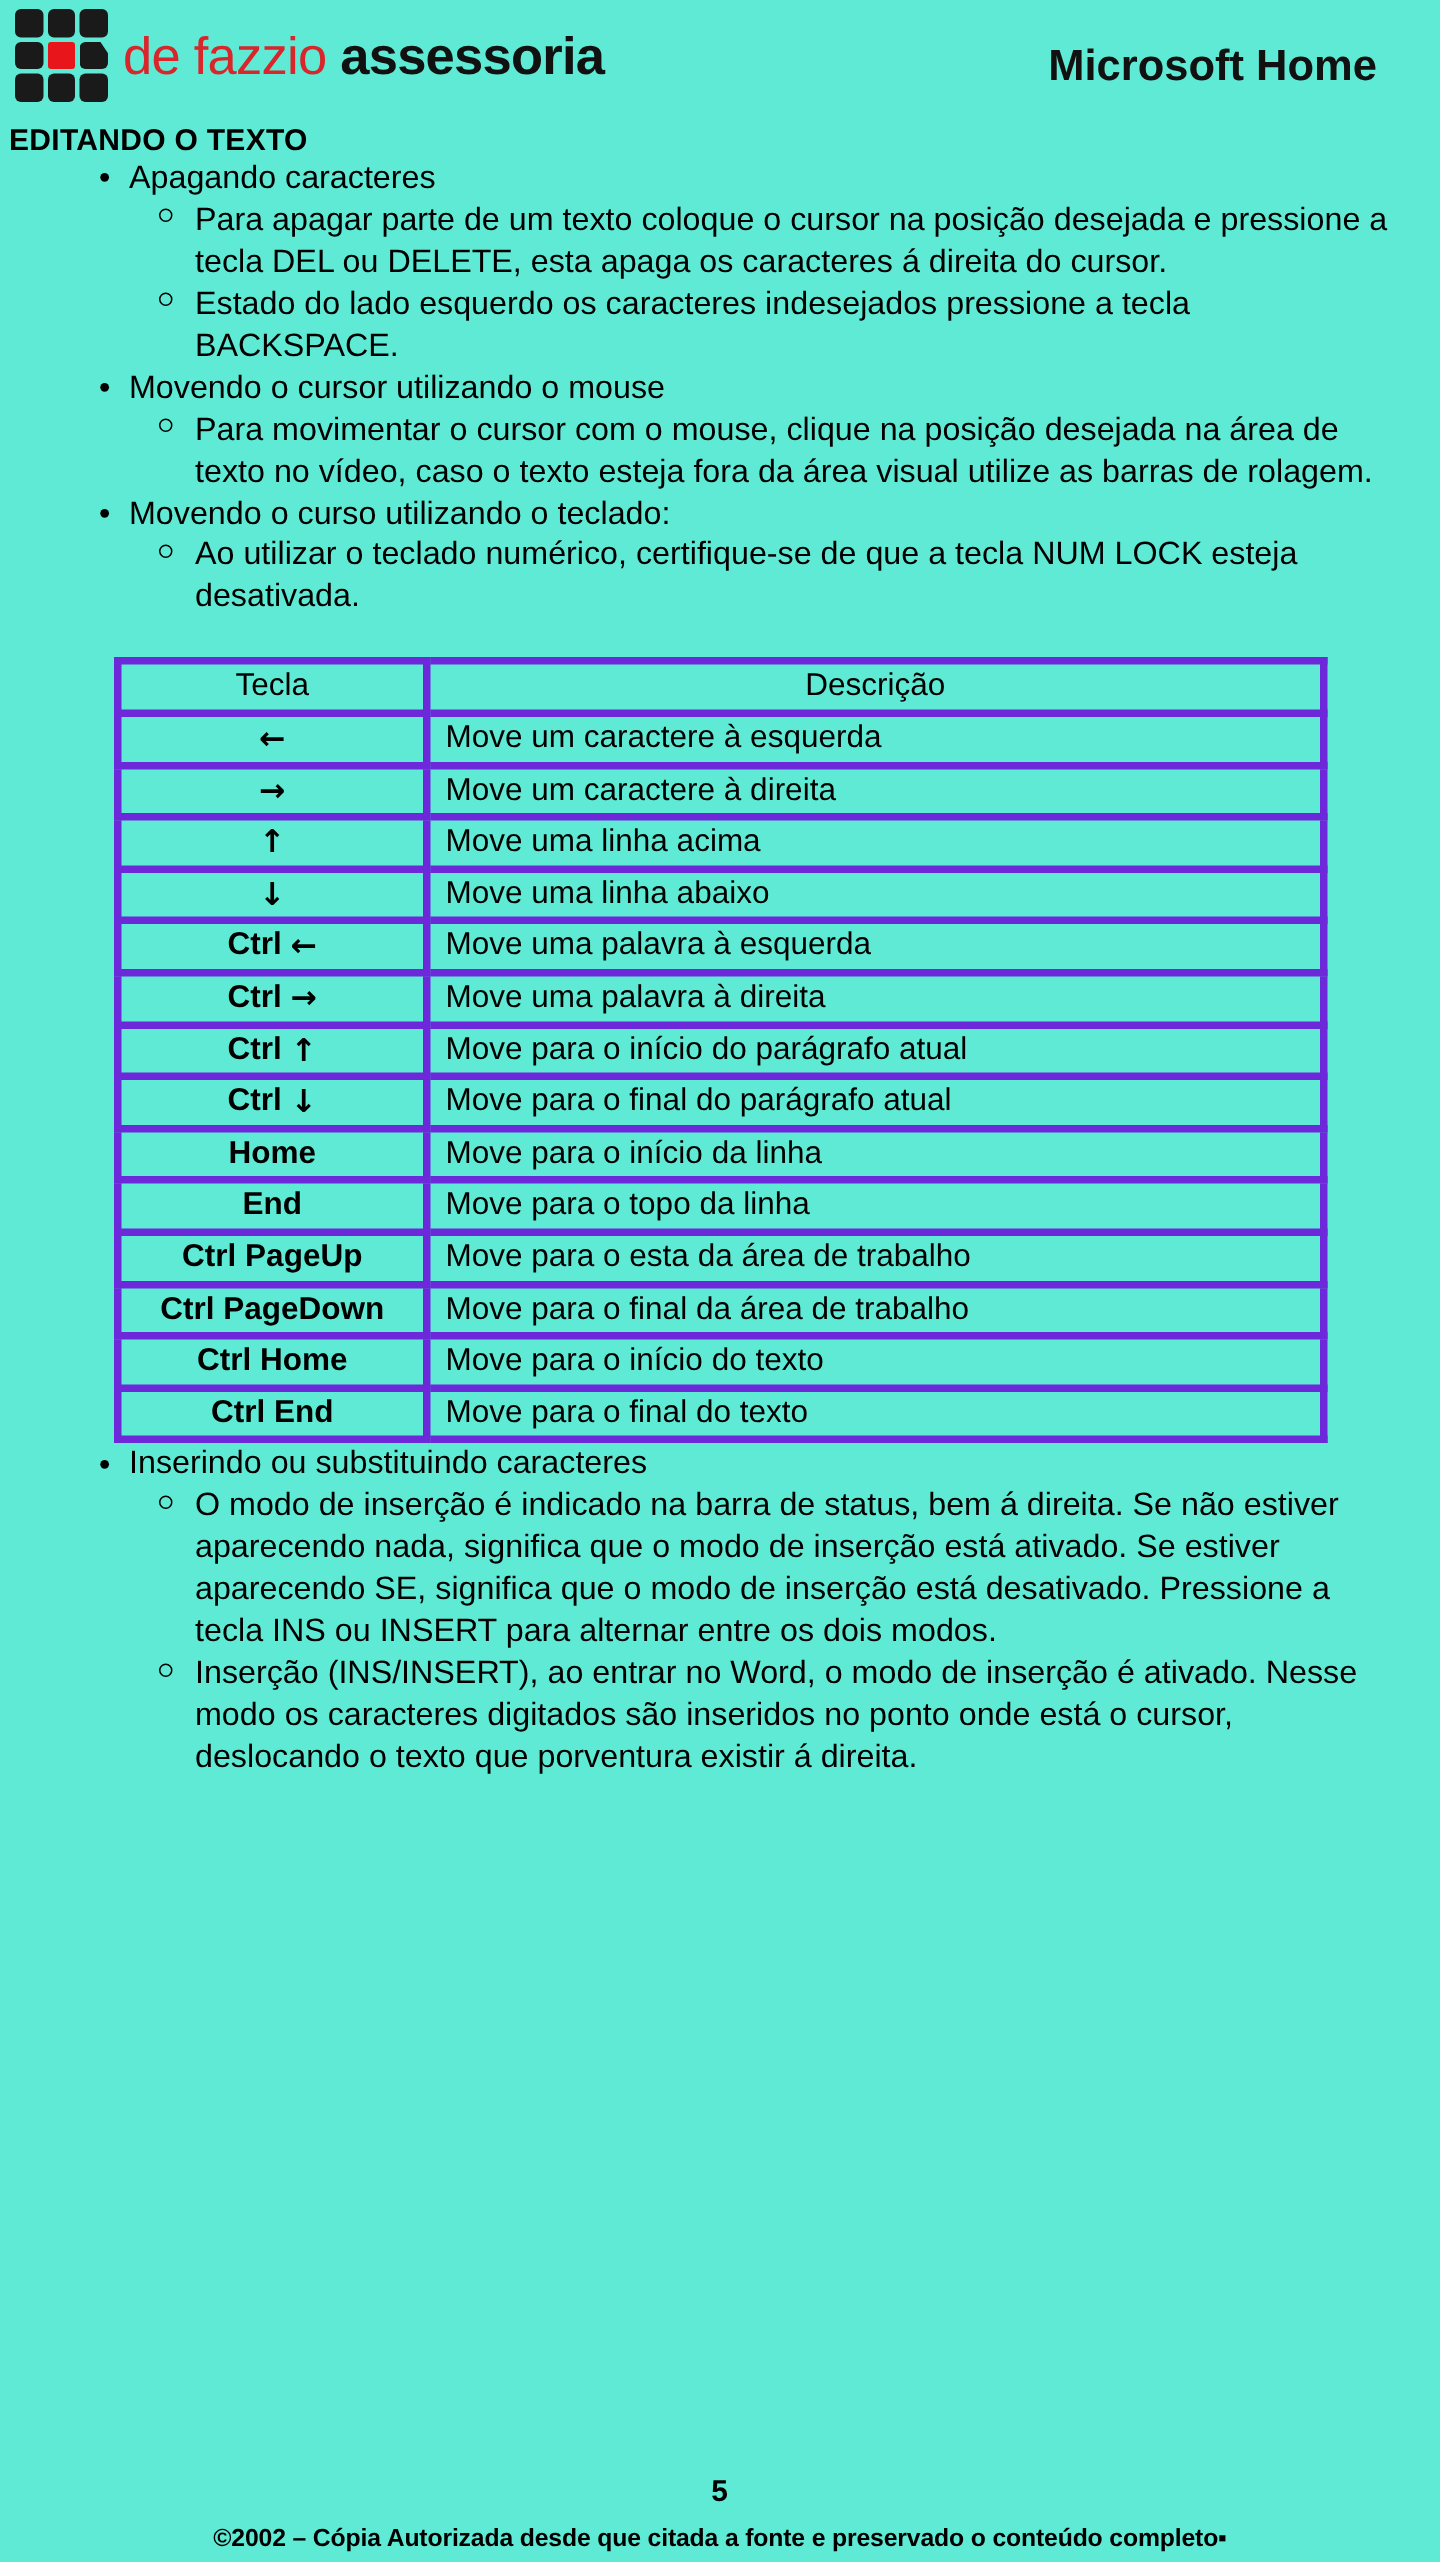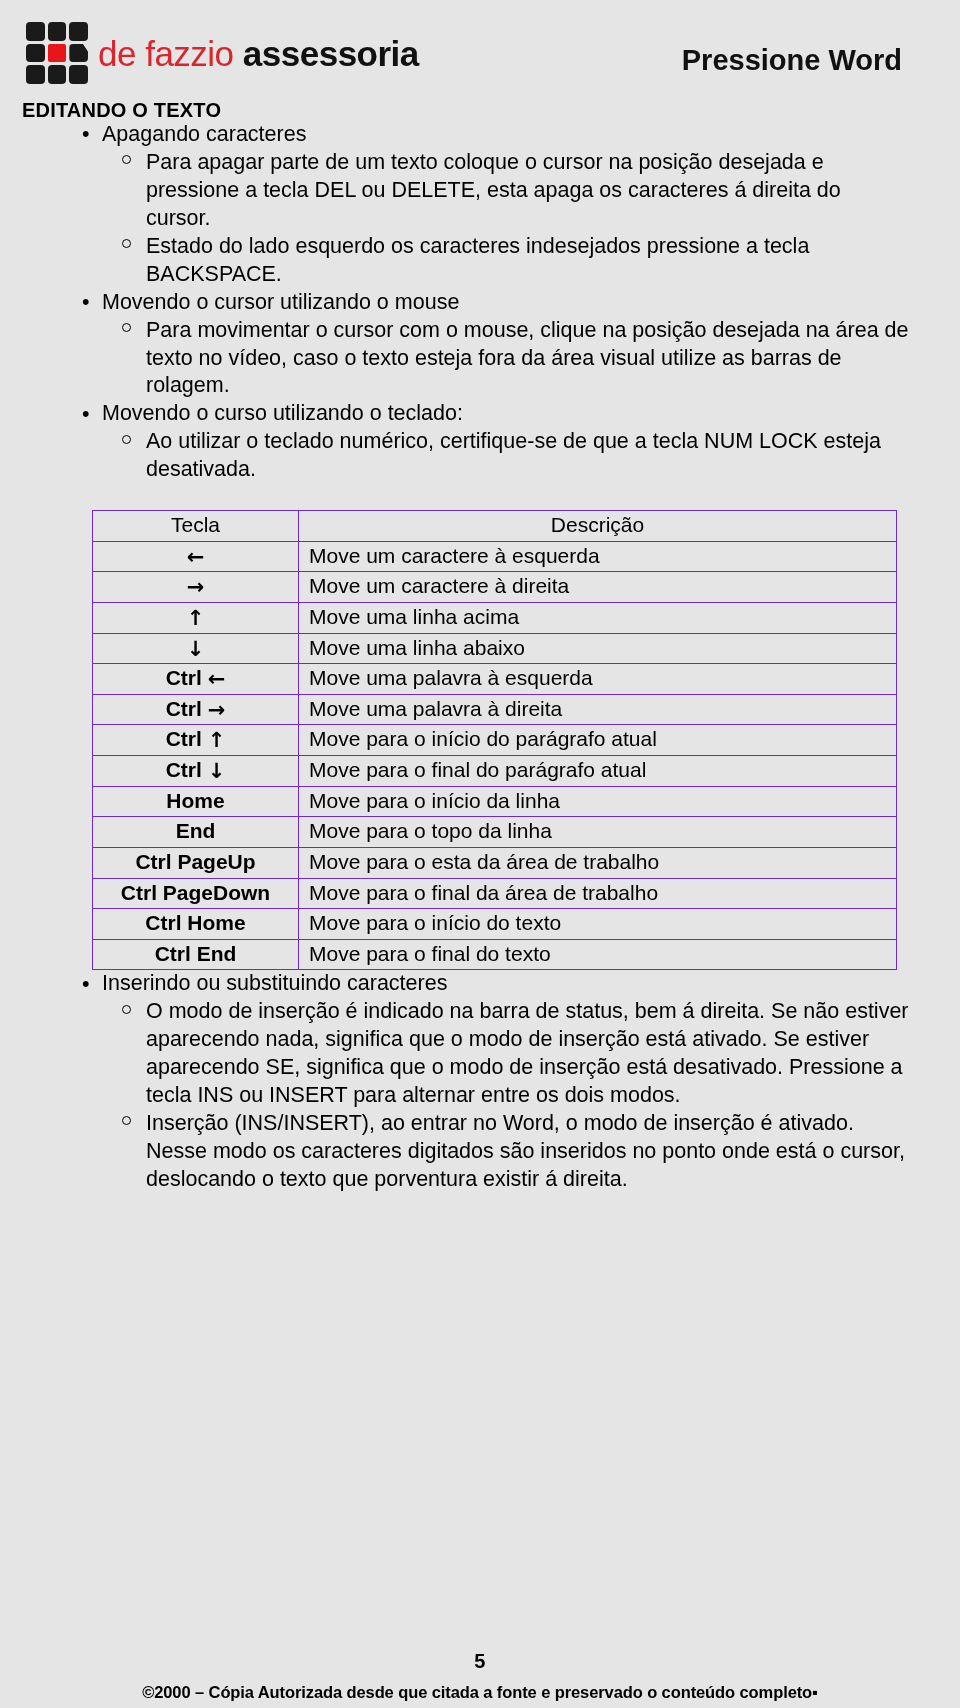--- a/index.html
+++ b/index.html
@@ -11,23 +11,23 @@
   body {
     font-family: "Liberation Sans", sans-serif;
     color: #000000;
     -webkit-font-smoothing: antialiased;
   }
   .page {
     position: relative;
     width: 960px;
     min-height: 1708px;
     margin: 0 auto;
-    background: #e5e5e5;
+    background: #5eead4;
     box-sizing: border-box;
-    padding: 16px;
+    padding: 0;
     overflow: hidden;
   }
 
   
   .header {
     position: relative;
     height: 78px;
     padding: 6px 18px 0 6px;
     display: flex;
     align-items: flex-start;
@@ -152,21 +152,21 @@
   }
   table.keys {
     border-collapse: collapse;
     width: 804px;
     table-layout: fixed;
     font-size: 21px;
   }
   table.keys col.c1 { width: 206px; }
   table.keys col.c2 { width: 598px; }
   table.keys th, table.keys td {
-    border: 1px solid #6d28d9;
+    border: 5px solid #6d28d9;
     padding: 1px 6px 3px 6px;
     line-height: 1.22;
     height: 24px;
     vertical-align: middle;
   }
   table.keys th {
     font-weight: 400;
     text-align: center;
   }
   table.keys th.desc { text-align: center; }
@@ -227,21 +227,21 @@
         <div class="logo-cell"></div>
         <div class="logo-cell"></div>
         <div class="logo-cell red"></div>
         <div class="logo-cell clip"></div>
         <div class="logo-cell"></div>
         <div class="logo-cell"></div>
         <div class="logo-cell"></div>
       </div>
       <div class="brand-word"><span class="w1">de fazzio</span> <span class="w2">assessoria</span></div>
     </div>
-    <div class="app-title">Pressione Word</div>
+    <div class="app-title">Microsoft Home</div>
   </div>
 
   <h1 class="section-title">EDITANDO O TEXTO</h1>
 
   <div class="content">
 
     <ul class="lvl1">
 
       <li class="b1">
         <span class="bullet">•</span>
@@ -369,16 +369,16 @@
             <span class="just">Inserção (INS/INSERT), ao entrar no Word, o modo de inserção é ativado. Nesse modo os caracteres digitados são inseridos no ponto onde está o cursor, deslocando o texto que porventura existir á direita.</span>
           </li>
         </ul>
       </li>
     </ul>
 
   </div>
 
   <div class="footer">
     <div class="page-number">5</div>
-    <div class="copyright">©2000 – Cópia Autorizada desde que citada a fonte e preservado o conteúdo completo▪</div>
+    <div class="copyright">©2002 – Cópia Autorizada desde que citada a fonte e preservado o conteúdo completo▪</div>
   </div>
 
 </div>
 
 </body></html>

